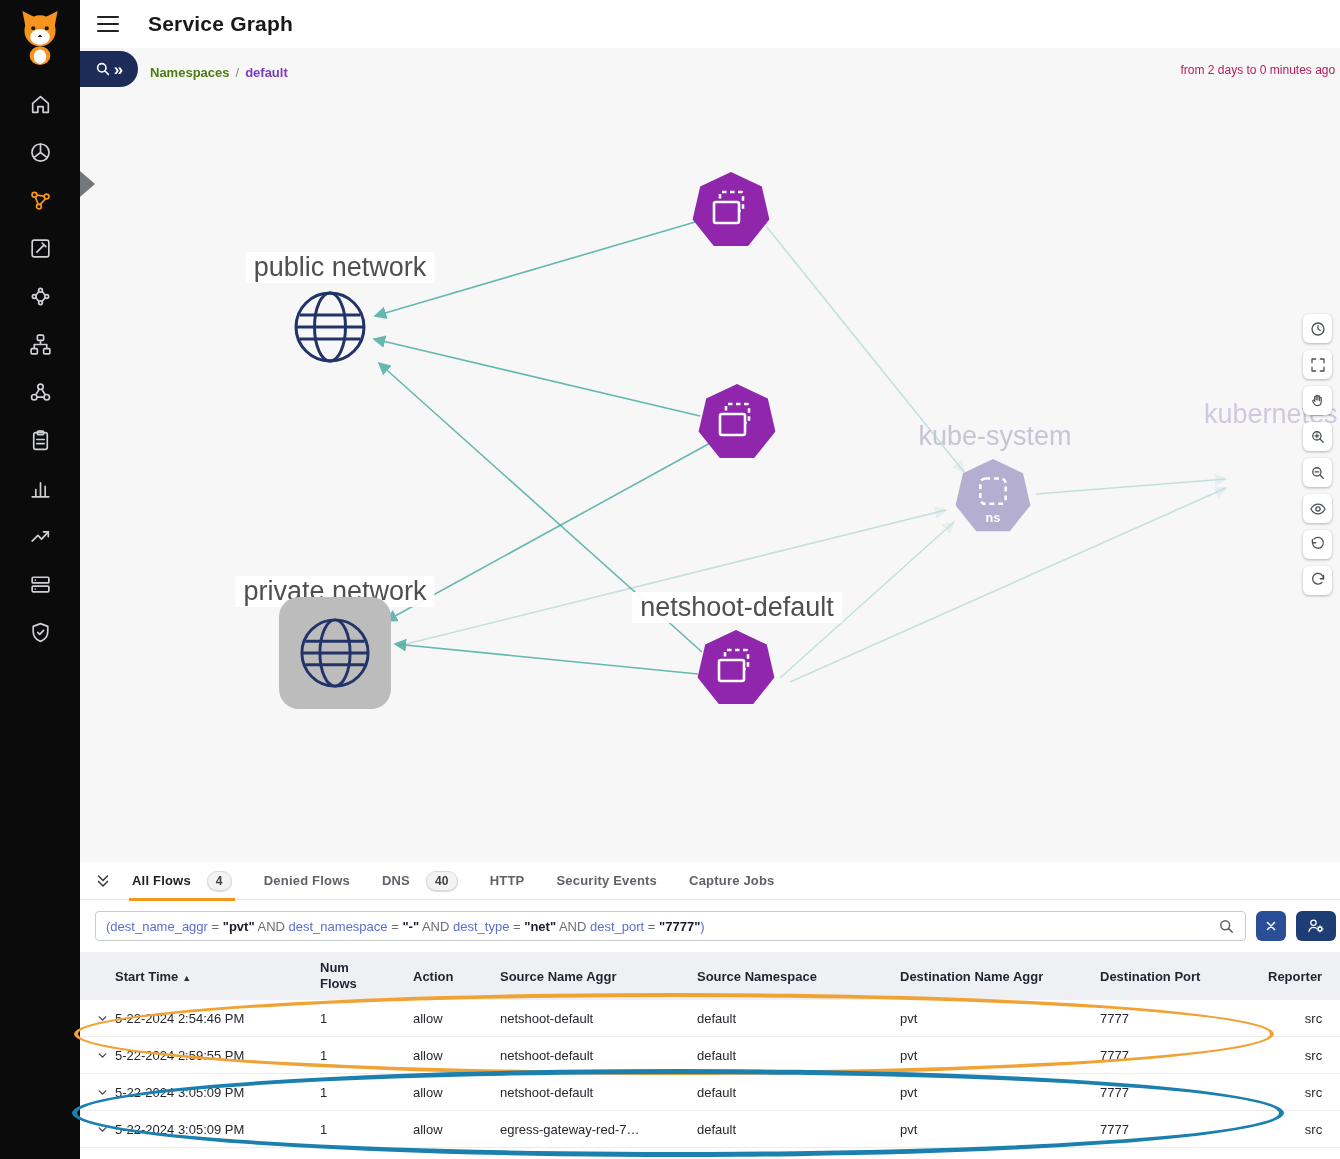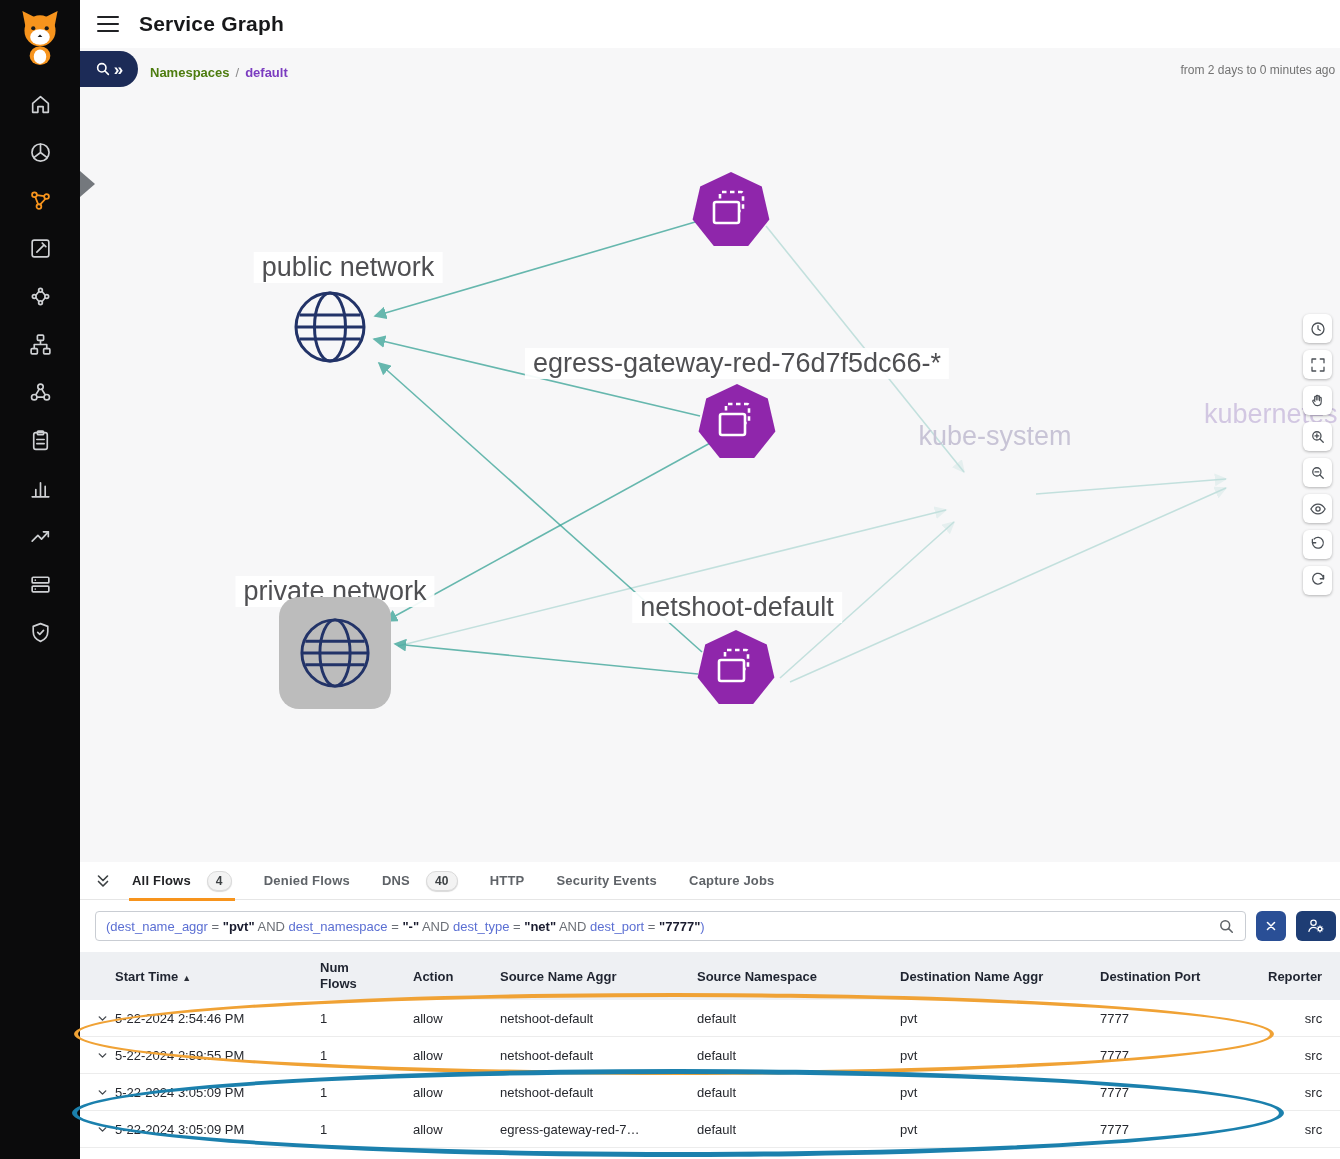--- a/index.html
+++ b/index.html
@@ -12,35 +12,35 @@
   .logo { width:80px; height:80px; display:flex; align-items:flex-start; justify-content:center; padding-top:8px; }
   .nav-item { width:80px; height:48px; display:flex; align-items:center; justify-content:center; color:#cfd1d4; cursor:pointer; }
   .nav-item.active { color:#f7941d; }
   .nav-item svg { width:25px; height:25px; }
 
   
   .main { flex:1; display:flex; flex-direction:column; position:relative; }
   .topbar { height:48px; background:#fff; display:flex; align-items:center; }
   .hamburger { width:22px; display:flex; flex-direction:column; gap:4.5px; margin-left:17px; cursor:pointer; }
   .hamburger span { height:2.5px; background:#202124; border-radius:2px; }
-  .title { margin-left:20px; font-size:21px; font-weight:700; color:#17181a; letter-spacing:.2px; }
+  .title { margin-left:29px; font-size:21px; font-weight:700; color:#17181a; letter-spacing:.2px; }
 
   
   .canvas { position:relative; height:814px; background:#f7f7f8; overflow:hidden; }
   .notch { position:absolute; left:0; top:123px; width:0; height:0;
            border-left:15px solid #74787d; border-top:13px solid transparent; border-bottom:13px solid transparent; }
   .search-pill { position:absolute; left:0; top:3px; width:58px; height:36px; background:#1c2b57;
                  border-radius:0 20px 20px 0; display:flex; align-items:center; justify-content:center; gap:3px;
                  color:#fff; cursor:pointer; }
   .search-pill .chev { font-size:17px; font-weight:700; line-height:1; }
   .breadcrumb { position:absolute; left:70px; top:17px; font-size:13px; display:flex; gap:6px; align-items:center; }
   .crumb-root { color:#4d7c0f; font-weight:600; cursor:pointer; }
   .crumb-sep { color:#8a8a8a; }
   .crumb-cur { color:#7b3cc0; font-weight:600; }
-  .time-range { position:absolute; right:17px; top:15px; font-size:12px; color:#737373;margin-left:36px; }
+  .time-range { position:absolute; right:17px; top:15px; font-size:12px; color:#be185d;margin-left:36px; }
 
   .edges { position:absolute; left:0; top:0; }
   .edge { stroke:#2a9d8f; stroke-width:1.6; opacity:.7; }
   .edge.faint { opacity:.25; }
 
   .gnode { position:absolute; cursor:pointer; }
   .glabel { position:absolute; transform:translateX(-50%); font-size:27px; color:#4f4f52;
             background:rgba(255,255,255,.92); padding:0 8px; white-space:nowrap; cursor:pointer; }
   .glabel.faded-ns { color:#c8c4d6; background:transparent;text-align:right; }
   .glabel.faded-svc { color:#d2c7e2; background:transparent; transform:none; }
@@ -237,22 +237,21 @@
         <line class="edge" x1="622" y1="604" x2="299" y2="315" marker-end="url(#arrow)"></line>
         <line class="edge" x1="632" y1="394" x2="306" y2="573" marker-end="url(#arrow)"></line>
         <line class="edge" x1="618" y1="626" x2="315" y2="596" marker-end="url(#arrow)"></line>
         <line class="edge faint" x1="686" y1="178" x2="884" y2="424" marker-end="url(#arrowf)"></line>
         <line class="edge faint" x1="700" y1="630" x2="874" y2="474" marker-end="url(#arrowf)"></line>
         <line class="edge faint" x1="318" y1="598" x2="866" y2="462" marker-end="url(#arrowf)"></line>
         <line class="edge faint" x1="710" y1="634" x2="1146" y2="440" marker-end="url(#arrowf)"></line>
         <line class="edge faint" x1="956" y1="446" x2="1146" y2="431" marker-end="url(#arrowf)"></line>
       </svg>
 
-      <div class="glabel" style="left:268px;top:204px">public network</div>
-      <div class="glabel" style="left:657px;top:300px">egress-gateway-red-76d7f5dc66-*</div>
+      <div class="glabel" style="left:260px;top:204px">public network</div>
       <div class="glabel faded-ns" style="left:915px;top:373px">kube-system</div>
       <div class="glabel faded-svc" style="left:1116px;top:351px">kubernetes</div>
       <div class="glabel" style="left:255px;top:528px">private network</div>
       <div class="glabel" style="left:657px;top:544px">netshoot-default</div>
 
       <div class="gnode" style="left:611px;top:123px">
         <svg width="80" height="80" viewBox="0 0 80 80">
           <polygon points="40,1 70.8,15.6 78.4,48.6 57.2,75 22.8,75 1.6,48.6 9.2,15.6" fill="#8f26ab"></polygon>
           <rect x="29" y="21" width="23" height="19" rx="2" fill="none" stroke="#fff" stroke-width="2.6" stroke-dasharray="4.5 3.5"></rect>
           <rect x="23" y="31" width="25" height="21" rx="2" fill="#8f26ab" stroke="#fff" stroke-width="2.6"></rect>
@@ -268,20 +267,27 @@
       </div>
 
       <div class="gnode" style="left:617px;top:335px">
         <svg width="80" height="80" viewBox="0 0 80 80">
           <polygon points="40,1 70.8,15.6 78.4,48.6 57.2,75 22.8,75 1.6,48.6 9.2,15.6" fill="#8f26ab"></polygon>
           <rect x="29" y="21" width="23" height="19" rx="2" fill="none" stroke="#fff" stroke-width="2.6" stroke-dasharray="4.5 3.5"></rect>
           <rect x="23" y="31" width="25" height="21" rx="2" fill="#8f26ab" stroke="#fff" stroke-width="2.6"></rect>
         </svg>
       </div>
 
+      <div class="gnode" style="left:874px;top:410px">
+        <svg width="78" height="78" viewBox="0 0 80 80" opacity="0.85">
+          <polygon points="40,1 70.8,15.6 78.4,48.6 57.2,75 22.8,75 1.6,48.6 9.2,15.6" fill="#a9a3cb"></polygon>
+          <rect x="27" y="21" width="26" height="26" rx="5" fill="none" stroke="#fff" stroke-width="2.6" stroke-dasharray="5 4"></rect>
+          <text x="40" y="66" text-anchor="middle" font-size="13" font-weight="bold" fill="#fff">ns</text>
+        </svg>
+      </div>
 
 
       <div class="net-plate" style="left:199px;top:549px">
         <svg width="74" height="74" viewBox="0 0 76 76" fill="none" stroke="#223368" stroke-width="3">
           <circle cx="38" cy="38" r="34"></circle>
             <ellipse cx="38" cy="38" rx="15.5" ry="34"></ellipse>
             <path d="M7.5 26h61M4 38h68M7.5 50h61"></path>
         </svg>
       </div>
 

